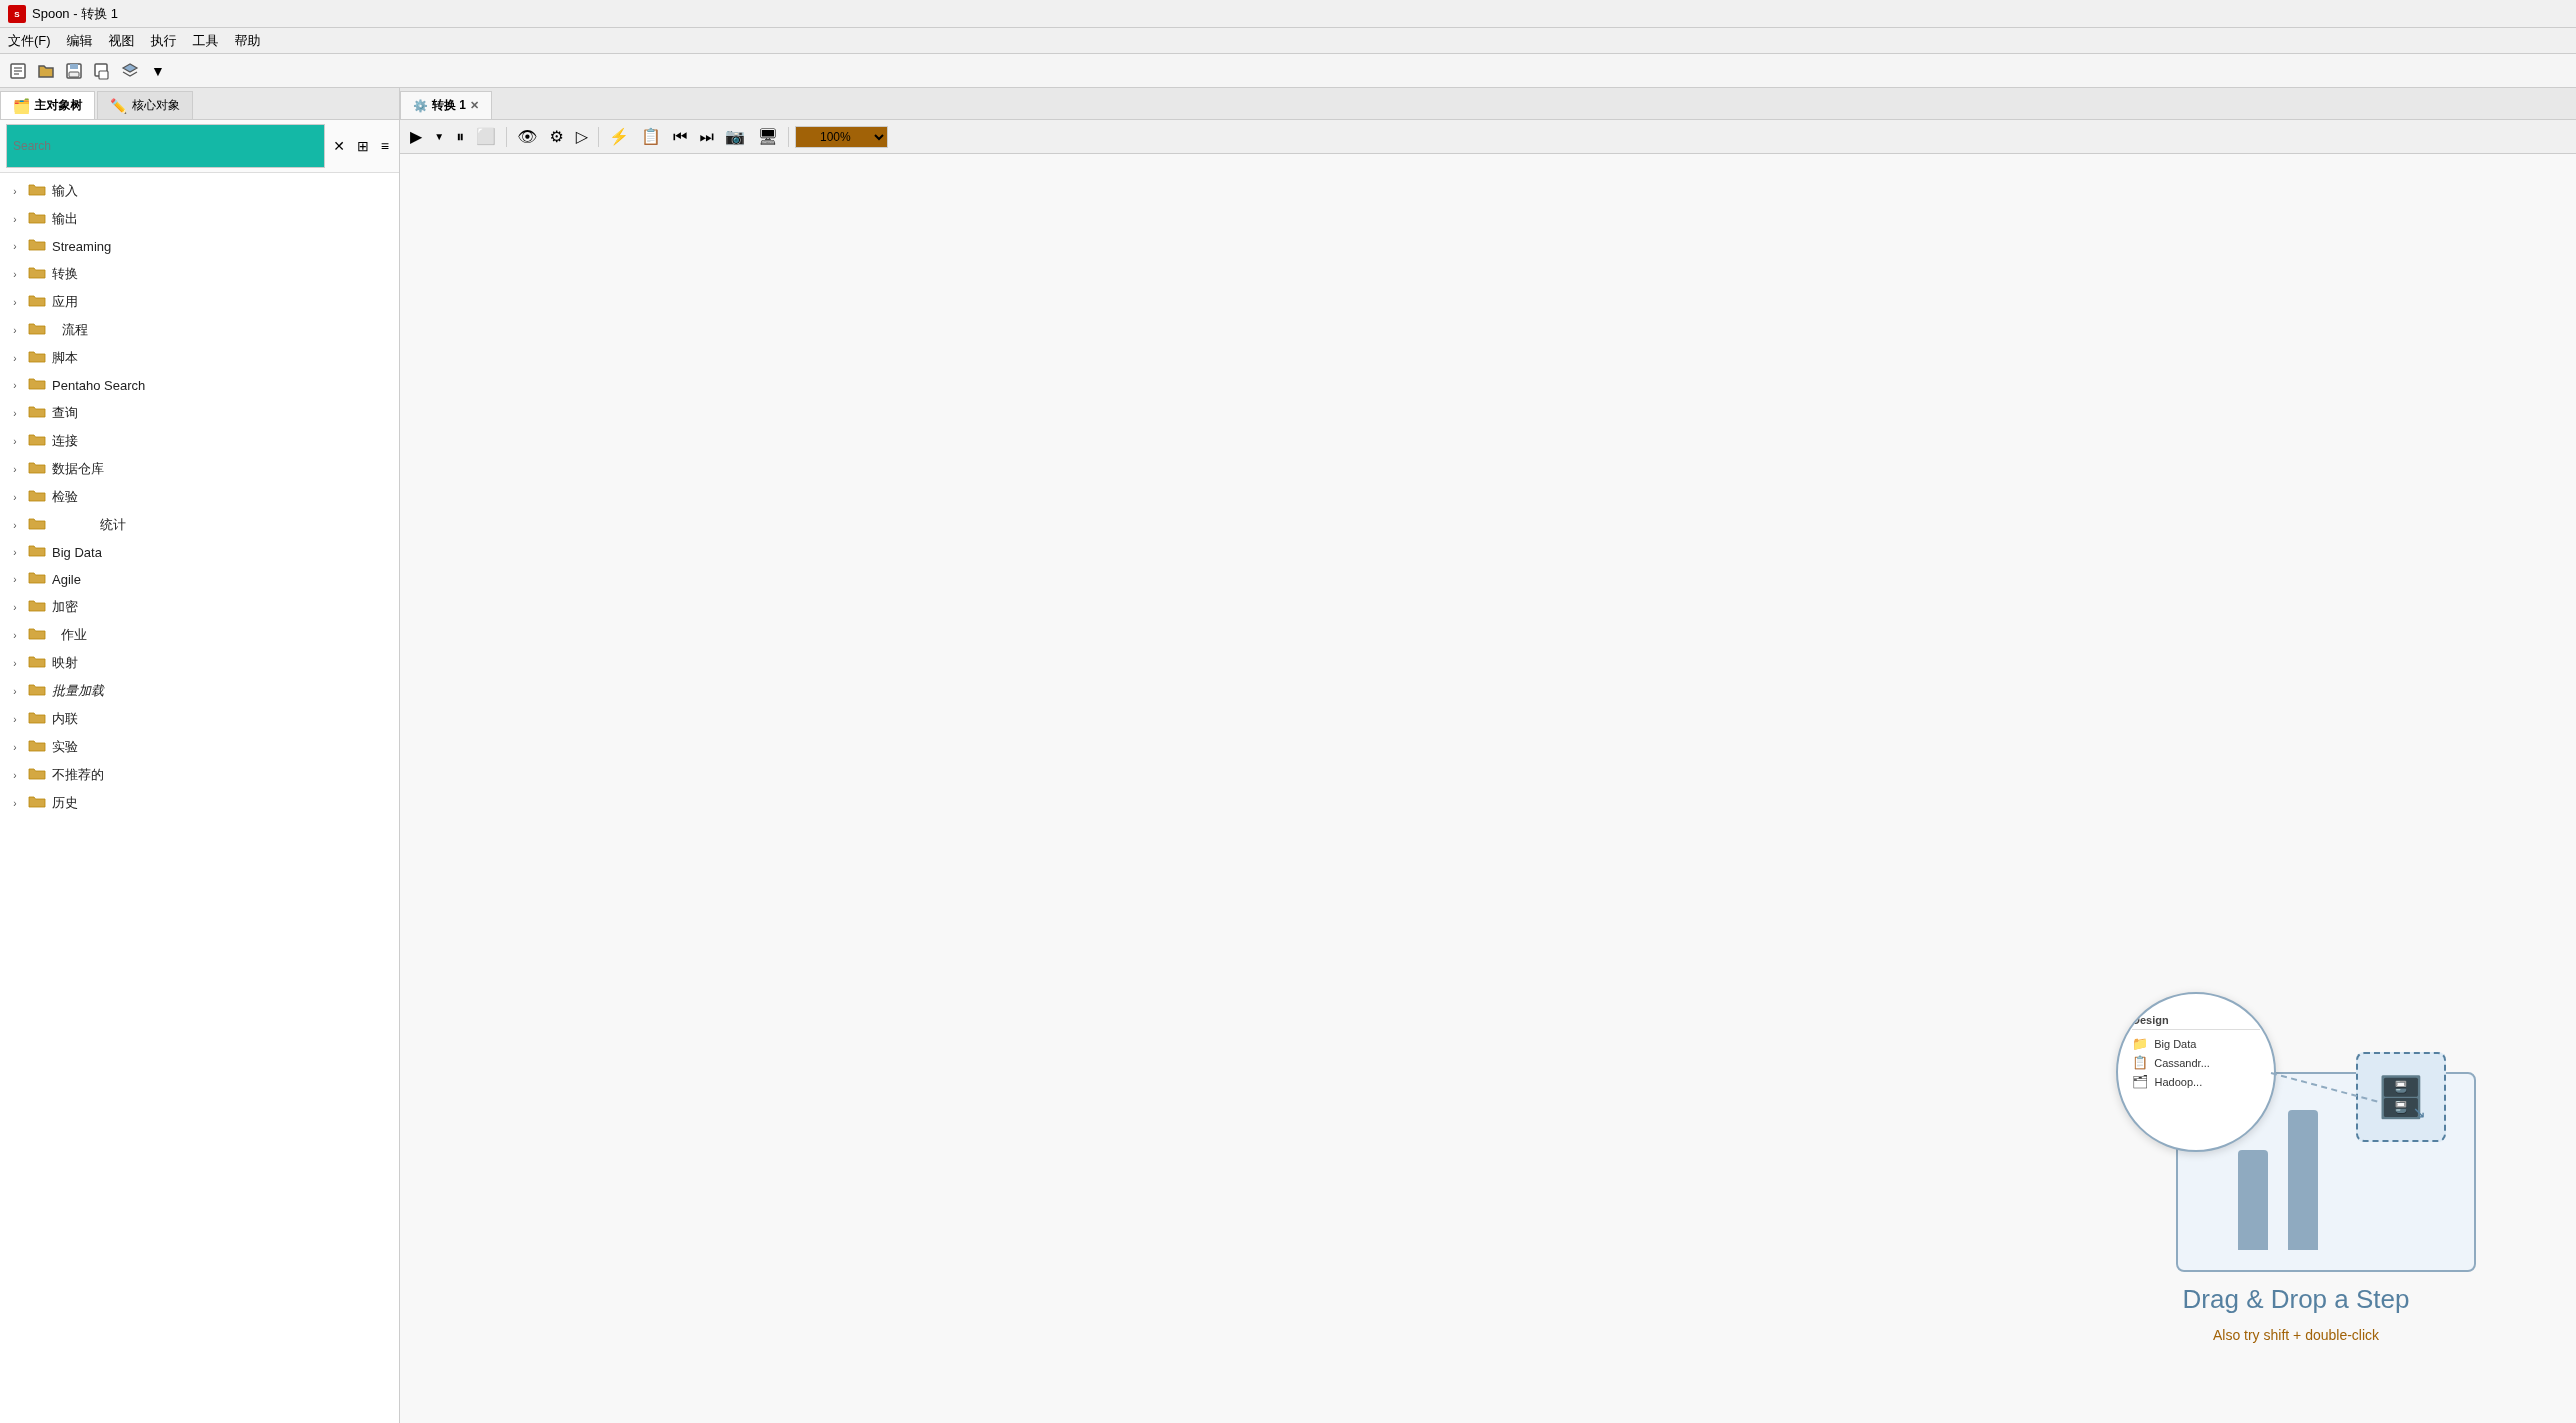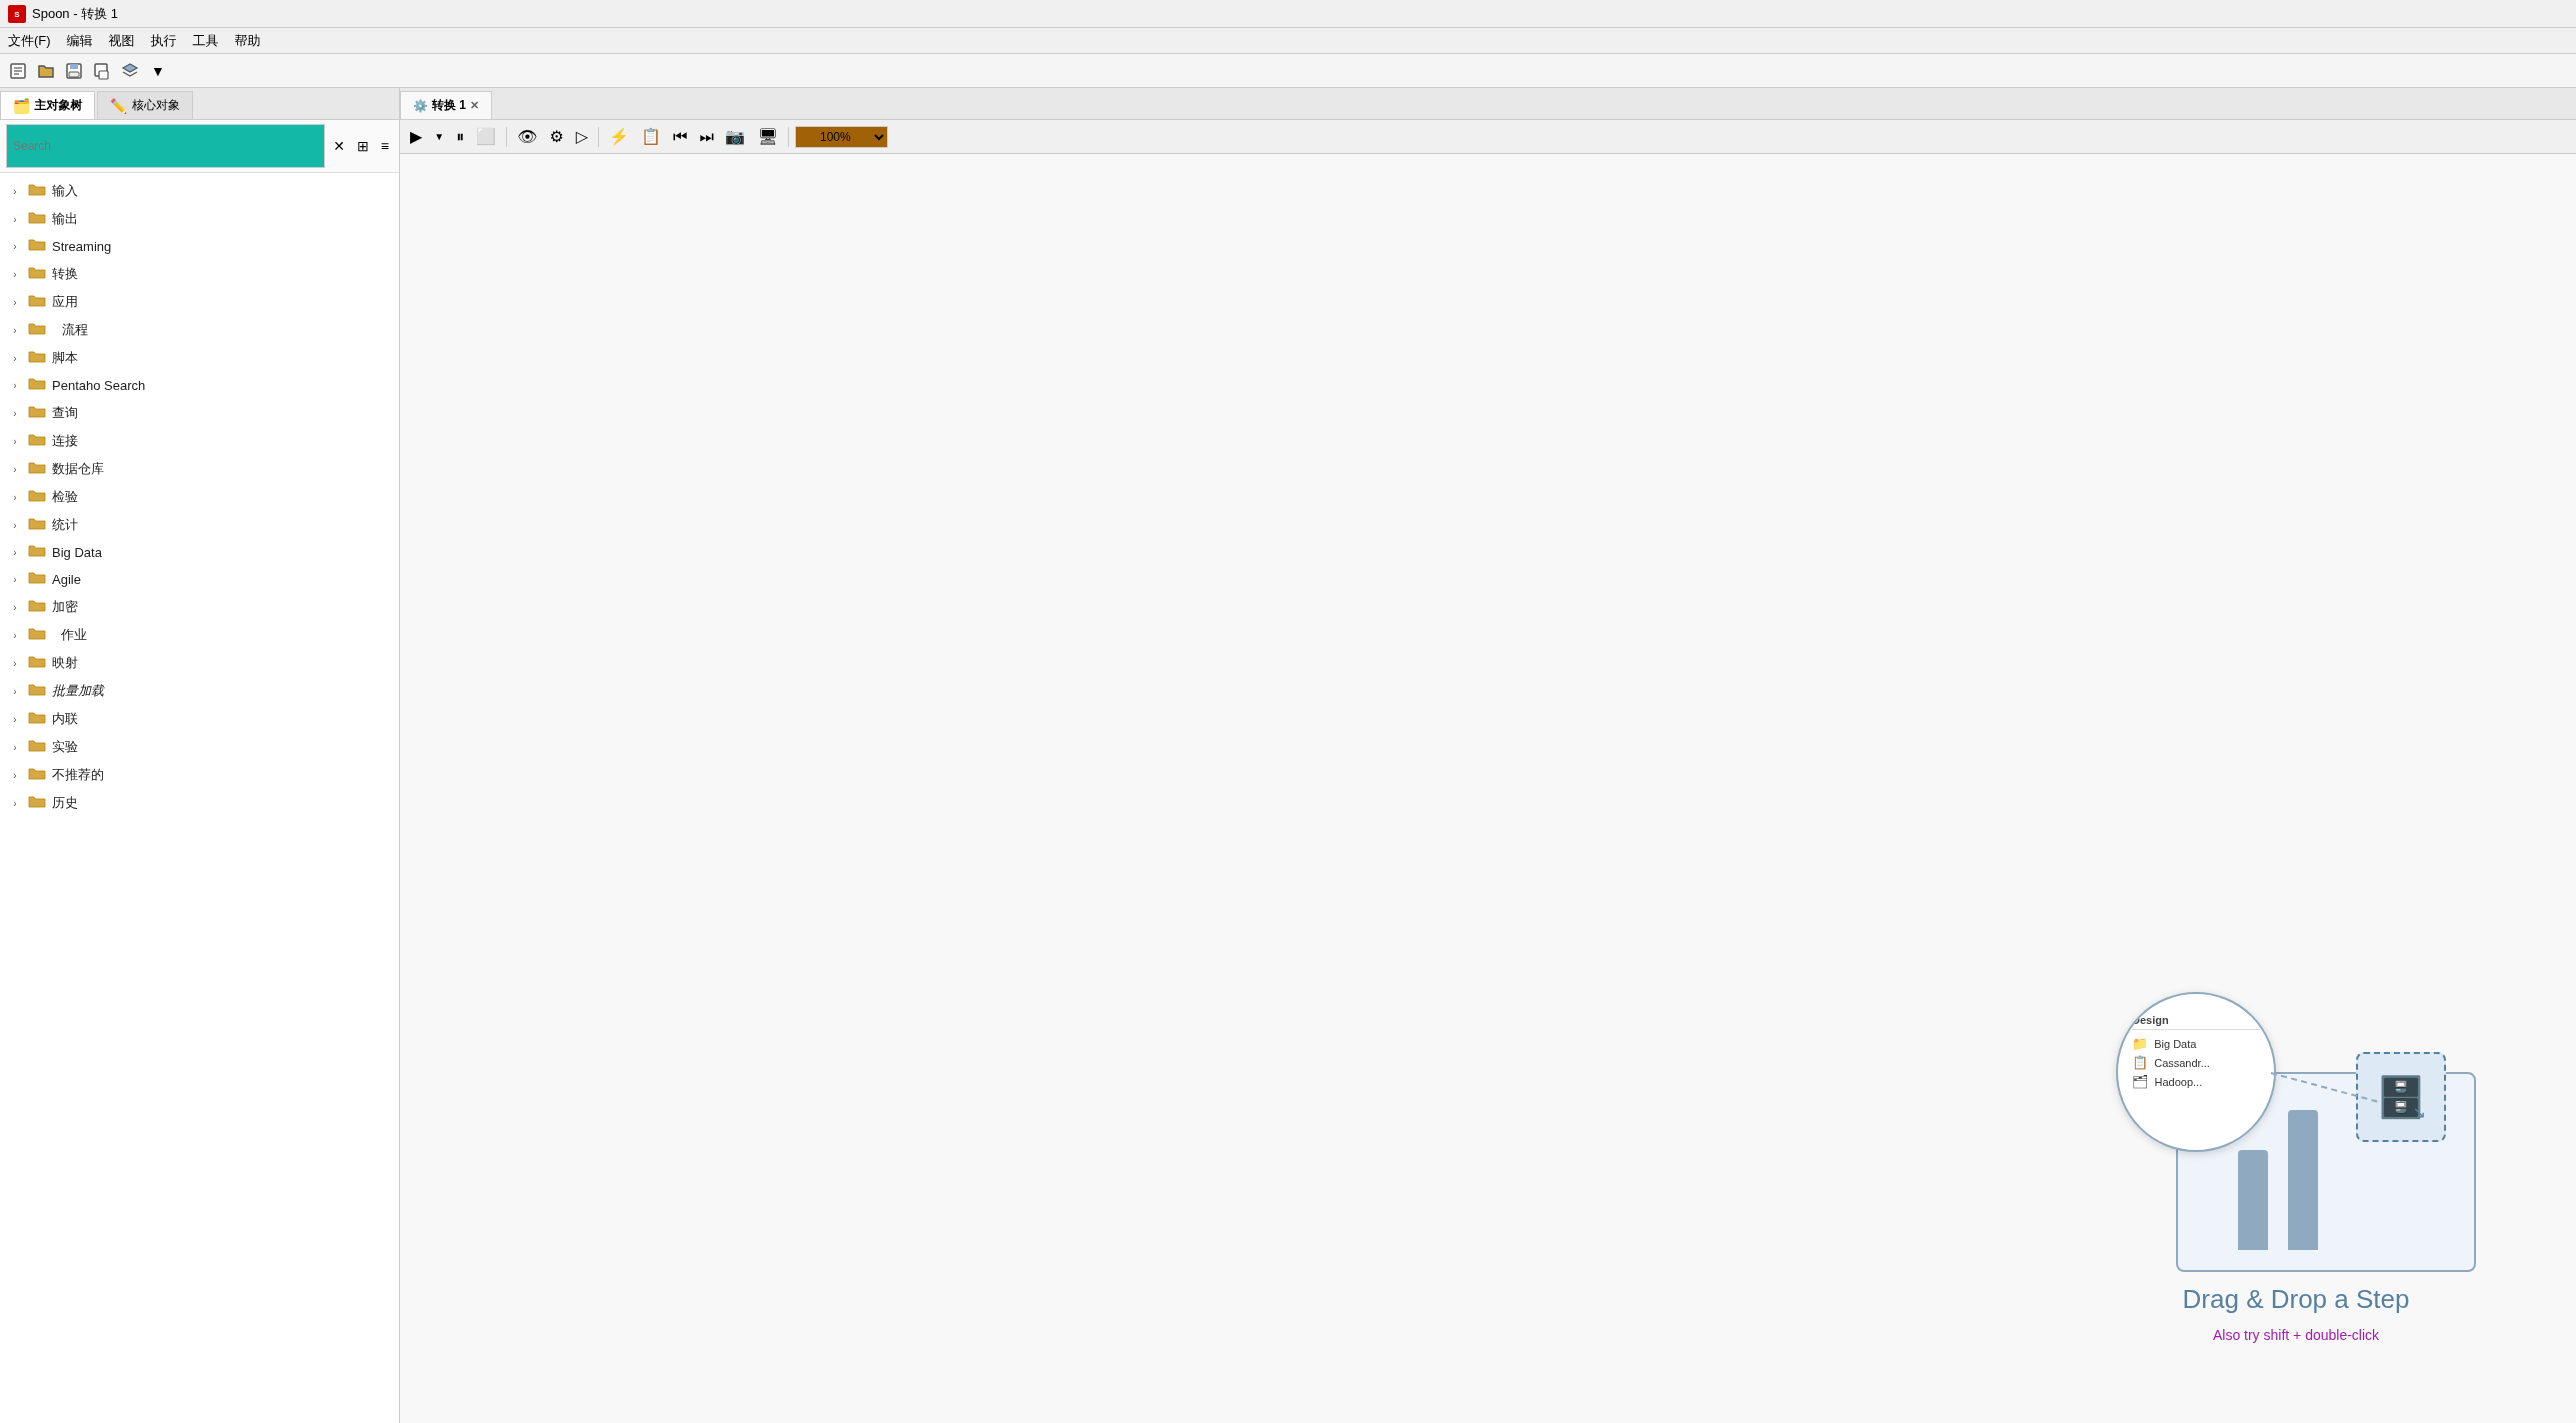--- a/index.html
+++ b/index.html
@@ -316,21 +316,21 @@
       transform: rotate(15deg);
     }
 
     .dnd-text {
       font-size: 26px;
       color: #5580a0;
       font-weight: 400;
     }
     .dnd-subtext {
       font-size: 14px;
-      color: #a21caf;
+      color: #a16207;
     }
 
     
     #tree-list::-webkit-scrollbar { width: 8px; }
     #tree-list::-webkit-scrollbar-track { background: #f0f0f0; }
     #tree-list::-webkit-scrollbar-thumb { background: #c0c0c0; border-radius: 4px; }
   </style>
 </head>
 <body>
 
@@ -494,21 +494,21 @@
           <span class="folder-icon"><svg width="18" height="14" viewBox="0 0 18 14" fill="none">
       <path d="M1 2h5l1.5 2H17v8H1z" fill="#d4a843" stroke="#b8860b" stroke-width="0.8"></path>
     </svg></span>
           <span style="font-size: 13px;">检验</span>
         </div>
         <div class="tree-item">
           <span class="tree-arrow">›</span>
           <span class="folder-icon"><svg width="18" height="14" viewBox="0 0 18 14" fill="none">
       <path d="M1 2h5l1.5 2H17v8H1z" fill="#d4a843" stroke="#b8860b" stroke-width="0.8"></path>
     </svg></span>
-          <span style="font-size: 13px;">统计</span>
+          <span style="font-size: 13px; margin-left: 48px;">统计</span>
         </div>
         <div class="tree-item">
           <span class="tree-arrow">›</span>
           <span class="folder-icon"><svg width="18" height="14" viewBox="0 0 18 14" fill="none">
       <path d="M1 2h5l1.5 2H17v8H1z" fill="#d4a843" stroke="#b8860b" stroke-width="0.8"></path>
     </svg></span>
           <span style="font-size: 13px;">Big Data</span>
         </div>
         <div class="tree-item">
           <span class="tree-arrow">›</span>

